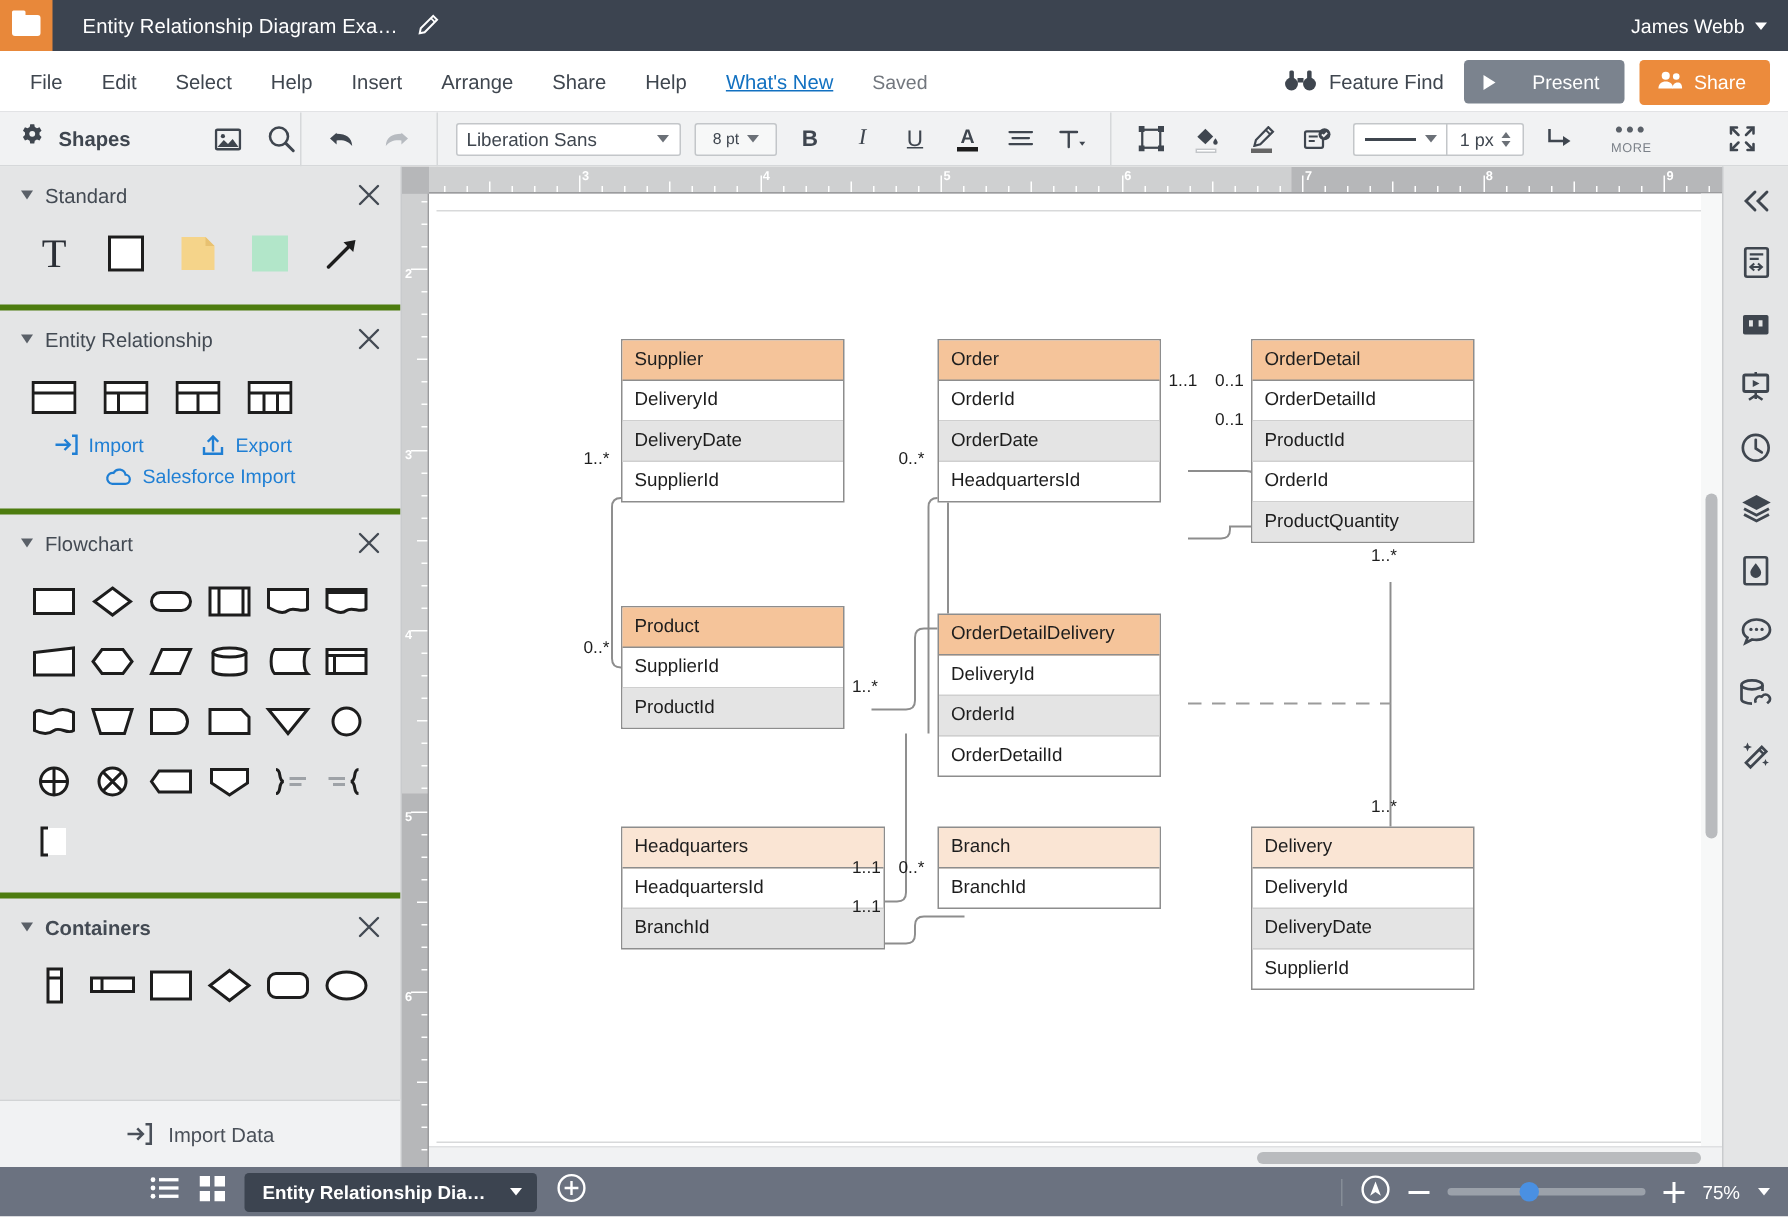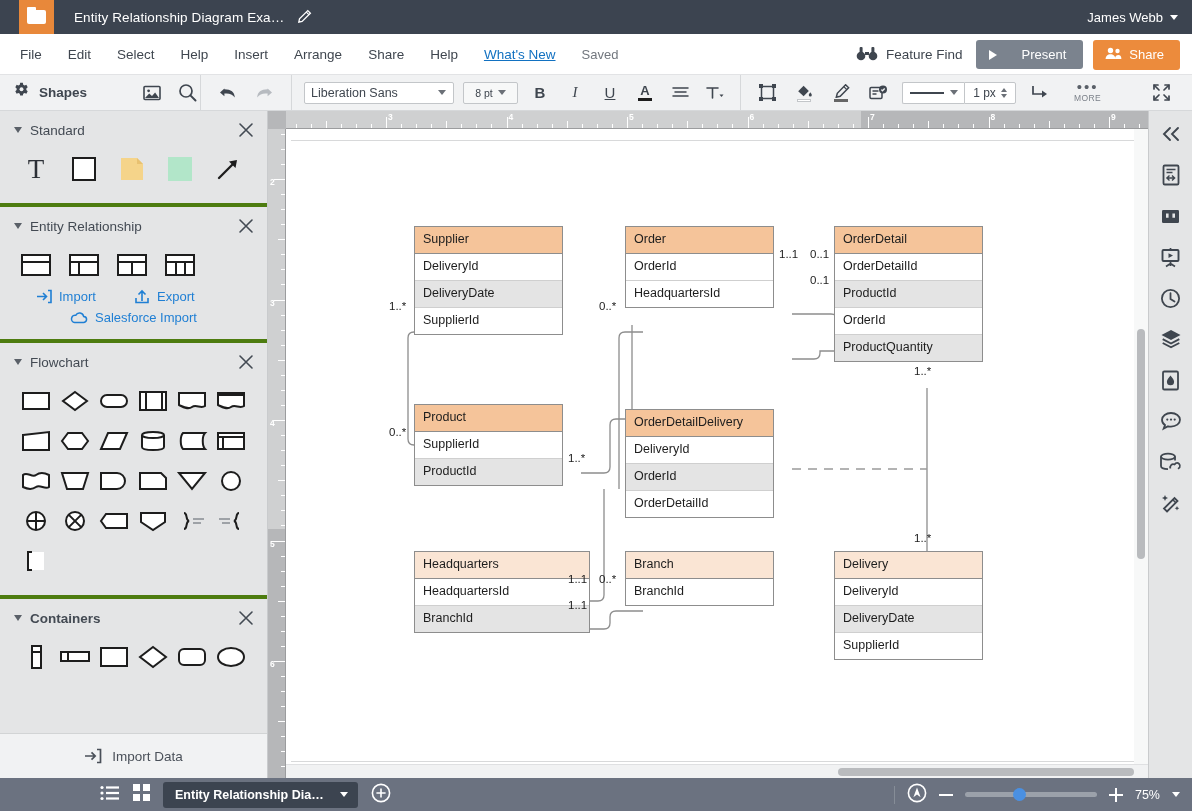--- a/index.html
+++ b/index.html
@@ -8,21 +8,21 @@
     font-family: "Liberation Sans", sans-serif;
     overflow: hidden;
     background: #fff;
     -webkit-font-smoothing: antialiased;
   }
   #app { position: relative; width: 1192px; height: 811px; }
 
   
   .titlebar {
     position: absolute; top: 0; left: 0; width: 1192px; height: 34px;
-    background: #3c4450; display: flex; align-items: center; padding-left: 19px;
+    background: #3c4450; display: flex; align-items: center;
   }
   .doc-folder {
     width: 35px; height: 34px; background: #e8883a;
     display: flex; align-items: center; justify-content: center;
   }
   .folder-glyph {
     width: 19px; height: 14px; background: #fff;
     position: relative; border-radius: 1px 2px 2px 2px;
   }
   .folder-glyph::before {
@@ -965,20 +965,21 @@
       <div id="entities">
           <div class="entity" style="left: 128px; top: 97px; width: 149px;">
             <div class="ent-title" style="background: rgb(245, 196, 154);">Supplier</div>
             <div class="ent-row">DeliveryId</div>
             <div class="ent-row alt">DeliveryDate</div>
             <div class="ent-row last">SupplierId</div>
           </div>
           <div class="entity" style="left: 339px; top: 97px; width: 149px;">
             <div class="ent-title" style="background: rgb(245, 196, 154);">Order</div>
             <div class="ent-row">OrderId</div>
+            <div class="ent-row alt">OrderDate</div>
             <div class="ent-row last">HeadquartersId</div>
           </div>
           <div class="entity" style="left: 548px; top: 97px; width: 149px;">
             <div class="ent-title" style="background: rgb(245, 196, 154);">OrderDetail</div>
             <div class="ent-row">OrderDetailId</div>
             <div class="ent-row alt">ProductId</div>
             <div class="ent-row">OrderId</div>
             <div class="ent-row alt last">ProductQuantity</div>
           </div>
           <div class="entity" style="left: 128px; top: 275px; width: 149px;">

